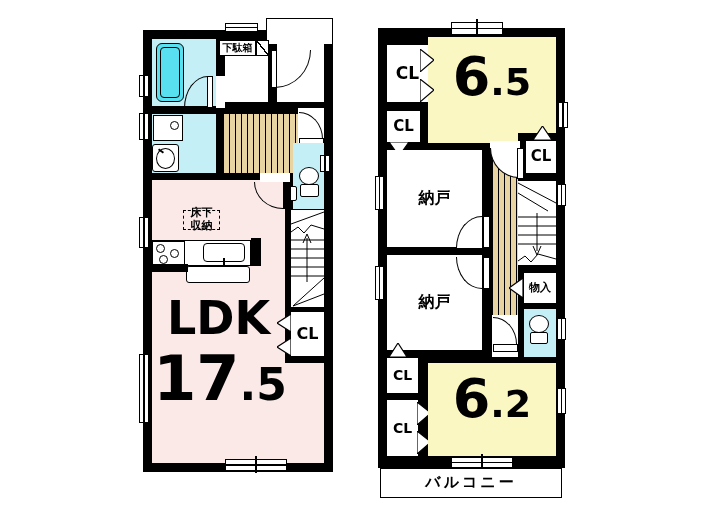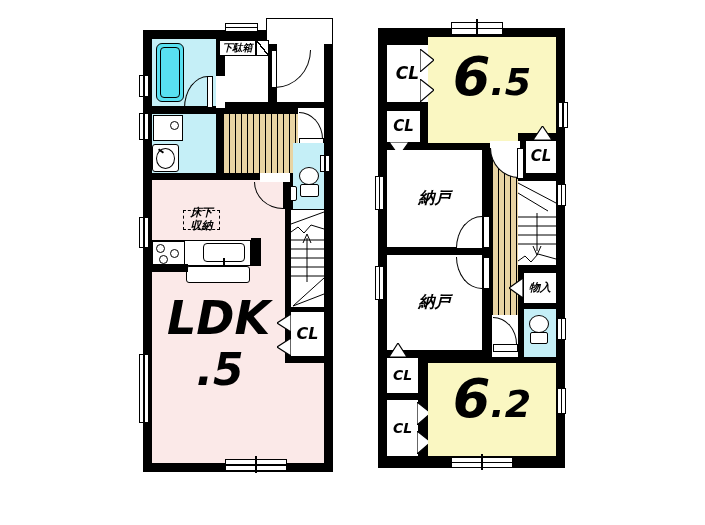--- a/index.html
+++ b/index.html
@@ -1,17 +1,17 @@
 <!DOCTYPE html>
 <html style="--wall: #000000; --pink: #fbe9e8; --yellow: #faf7c2; --cyan: #c5eff7; --tub: #58e0f1; --tan: #e8d4a3;"><head>
 <meta charset="utf-8">
 <style>
   html,body{margin:0;padding:0;background:#fff;}
   #stage{position:relative;width:705px;height:525px;background:#fff;overflow:hidden;
-         font-family:"DejaVu Sans","Liberation Sans",sans-serif;color:#000;font-style:italic;}
+         font-family:"DejaVu Sans","Liberation Sans",sans-serif;color:#000;}
   .abs{position:absolute;box-sizing:border-box;}
   .k{background:var(--wall,#000);}
   .white{background:#fff;}
   .pink{background:var(--pink,#fbe9e8);}
   .yellow{background:var(--yellow,#faf7c2);}
   .cyan{background:var(--cyan,#c5eff7);}
   .tanstr{background-color:var(--tan,#e8d4a3);
       background-image:repeating-linear-gradient(90deg,#000 0,#000 1px,transparent 1px,transparent 6px);}
   .lbl{font-weight:bold;display:flex;align-items:center;justify-content:center;text-align:center;line-height:1.15;}
   .fix{background:#fff;border:1.2px solid #000;}
@@ -128,20 +128,21 @@
       <polygon class="tri" points="14,0 0,9 14,18"></polygon>
     </svg>
   <svg class="abs" style="left:277px;top:338px;" width="14" height="18">
       <polygon class="tri" points="14,0 0,9 14,18"></polygon>
     </svg>
 
   <div class="abs lbl" style="left:152px;top:292px;width:133px;height:52px;font-size:46px;text-align:center;">
     <span>LDK</span>
   </div>
   <div class="abs numrow" style="left:150px;top:348px;width:140px;height:72px;">
+    <span style="font-size:62px;line-height:1;">17</span>
     <span style="font-size:44px;line-height:1;">.5</span>
   </div>
 
   <div class="abs win-v" style="left:139px;top:75px;width:10px;height:22px;"></div>
   <div class="abs win-v" style="left:139px;top:113px;width:10px;height:27px;"></div>
   <div class="abs win-v" style="left:139px;top:217px;width:10px;height:31px;"></div>
   <div class="abs win-v" style="left:139px;top:354px;width:10px;height:69px;"></div>
   <div class="abs win-h" style="left:225px;top:459px;width:62px;height:12px;"></div>
   <div class="abs k" style="left:255px;top:456px;width:2px;height:17px;"></div>
 
@@ -253,14 +254,17 @@
 
   <div class="abs win-h" style="left:451px;top:22px;width:52px;height:13px;"></div>
   <div class="abs k" style="left:476px;top:19px;width:2px;height:18px;"></div>
   <div class="abs win-v" style="left:558px;top:102px;width:10px;height:26px;"></div>
   <div class="abs win-v" style="left:557px;top:388px;width:9px;height:26px;"></div>
   <div class="abs win-v" style="left:375px;top:176px;width:9px;height:34px;"></div>
   <div class="abs win-v" style="left:375px;top:266px;width:9px;height:34px;"></div>
   <div class="abs win-h" style="left:451px;top:457px;width:62px;height:11px;"></div>
   <div class="abs k" style="left:481px;top:454px;width:2px;height:16px;"></div>
 
+  <div class="abs lbl" style="left:380px;top:468px;width:182px;height:30px;background:#fff;border:1.8px solid #000;font-size:15px;letter-spacing:3px;">
+    <span>バルコニー</span>
+  </div>
 
 </div>
 
 </body></html>

